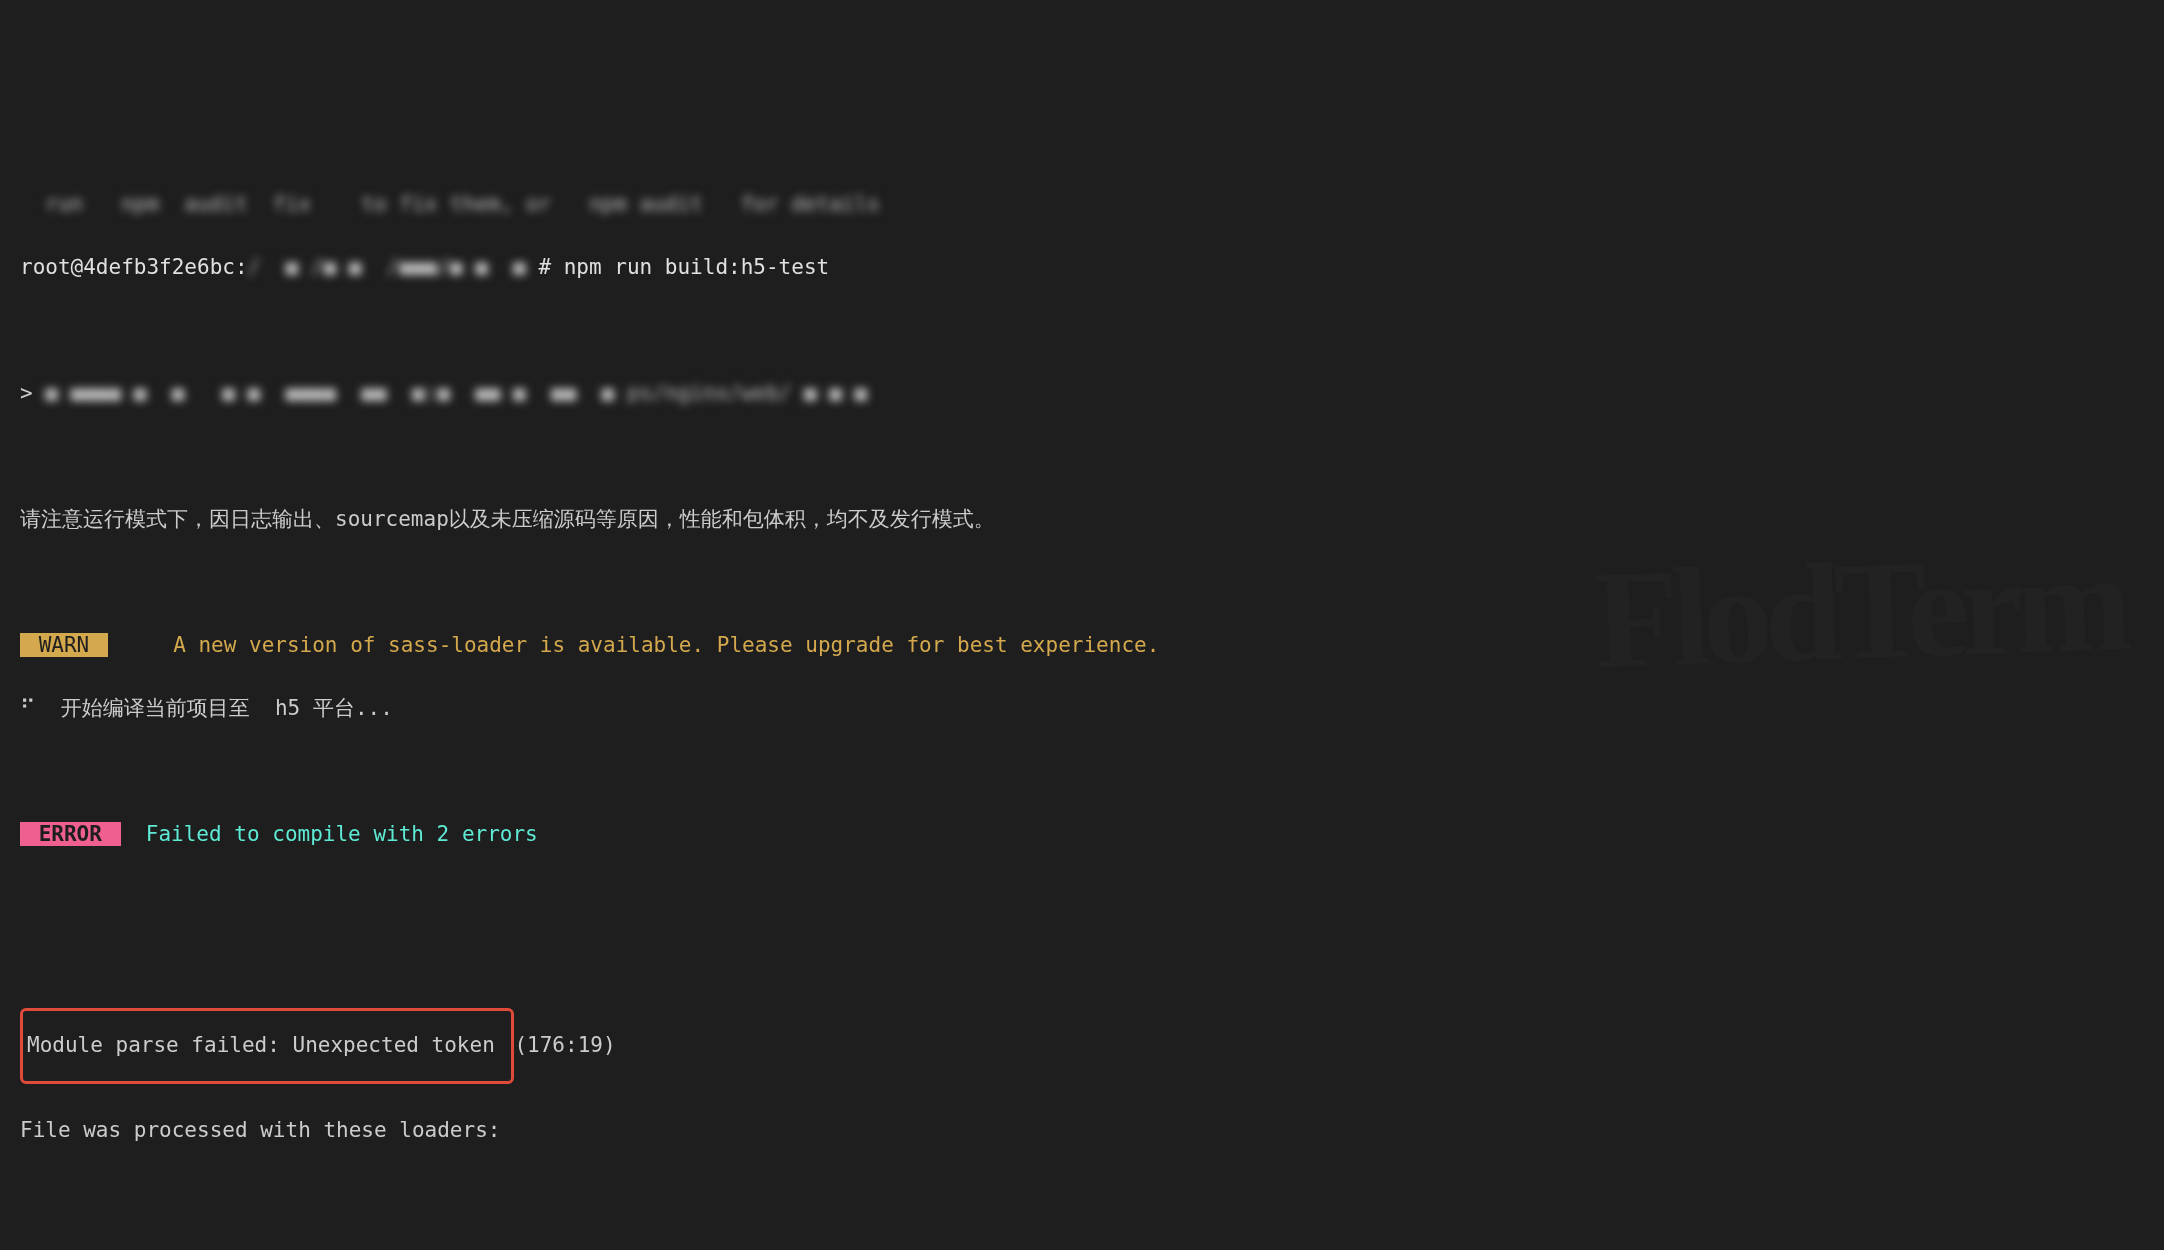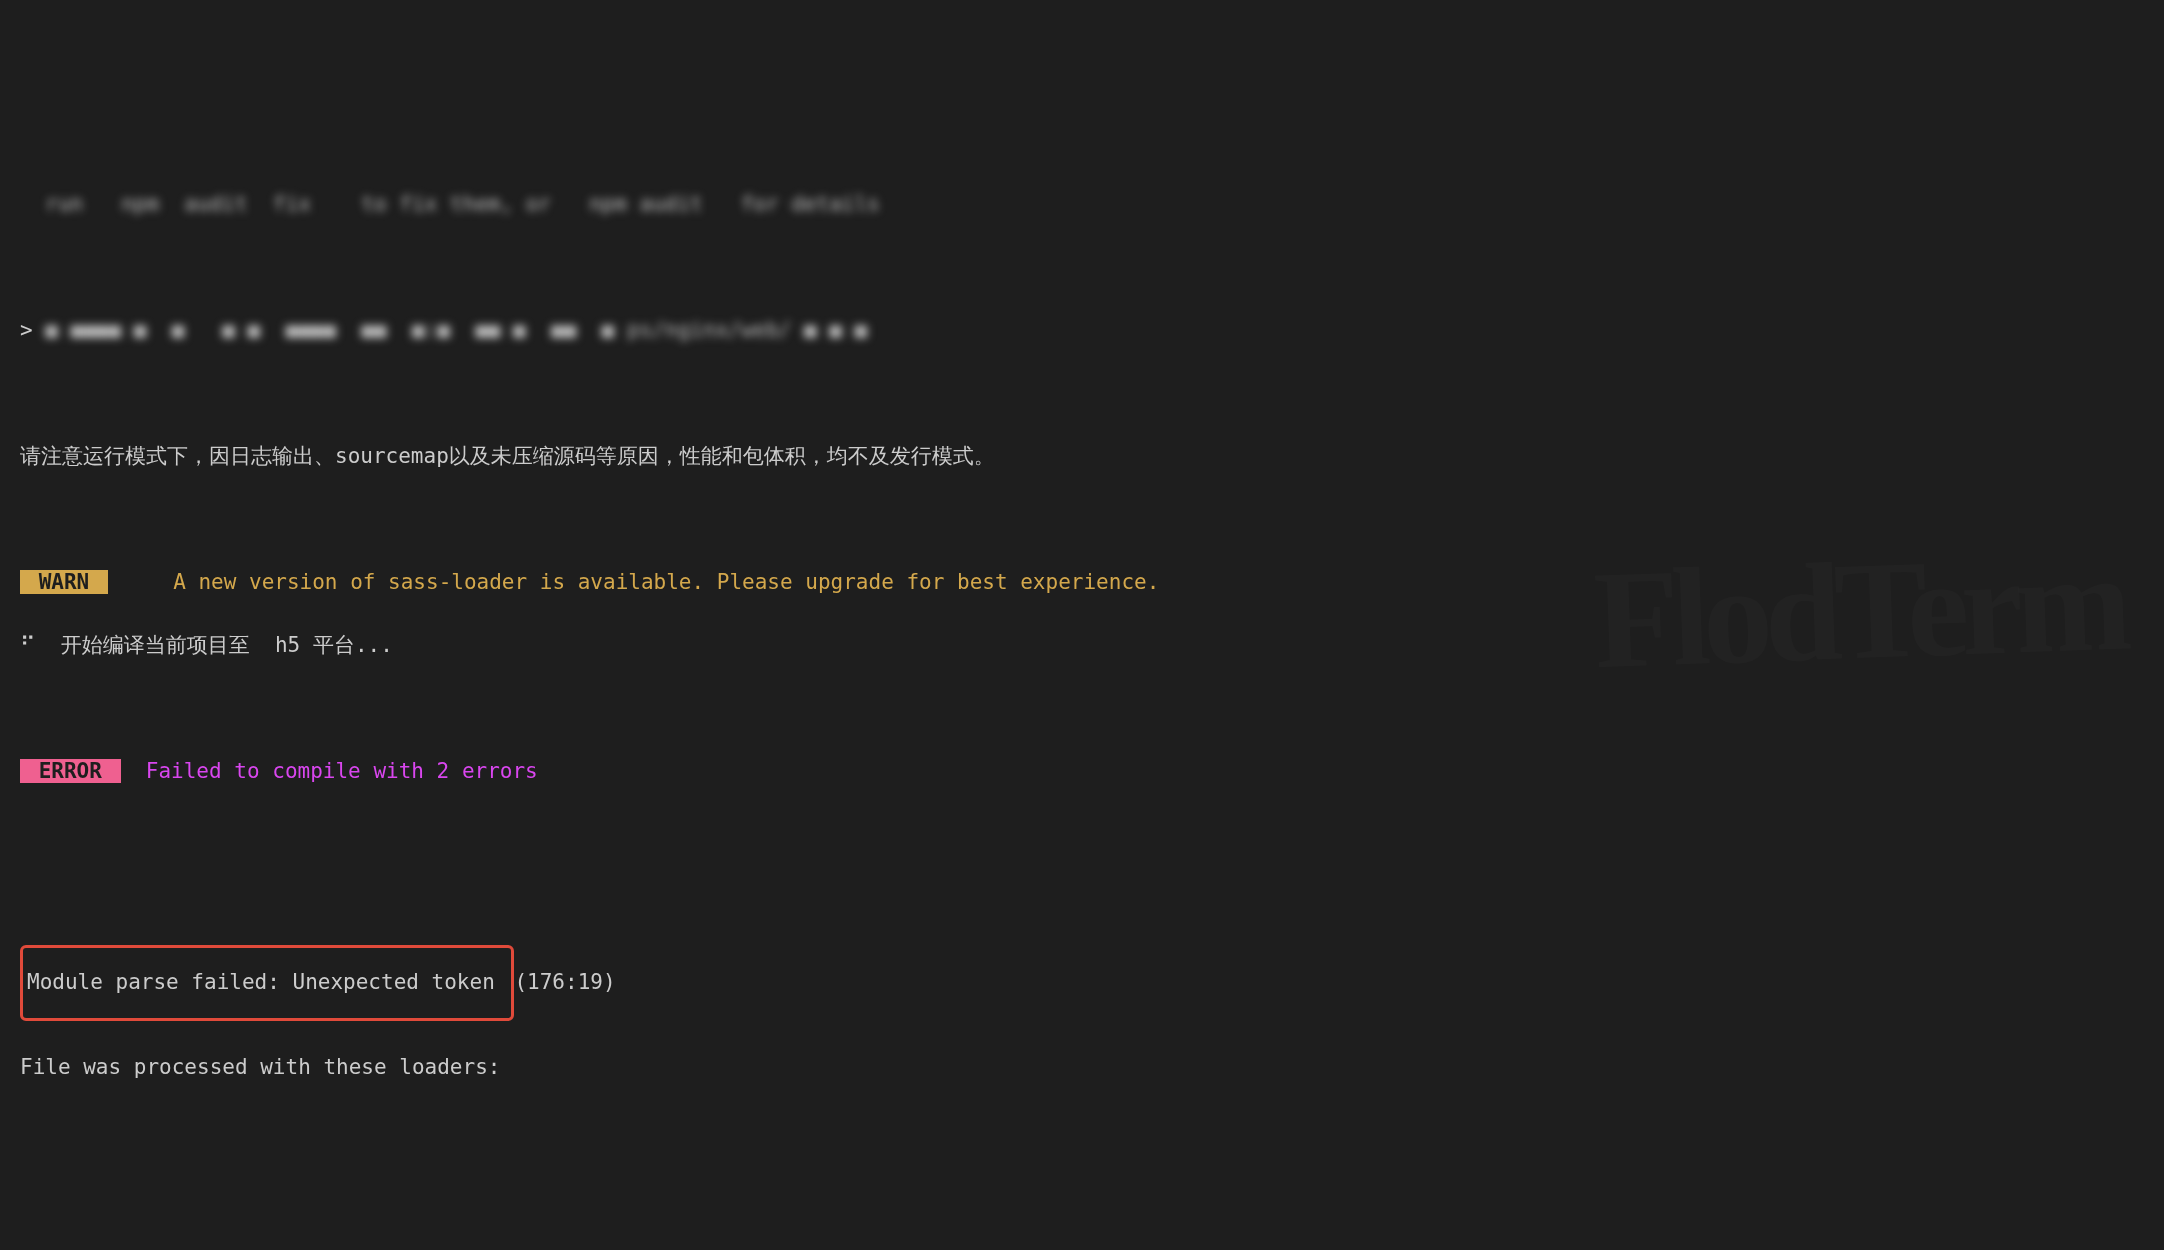--- a/index.html
+++ b/index.html
@@ -16,26 +16,26 @@
   .terminal {
     padding: 0 20px 20px 20px;
   }
   .line {
     display: block;
     min-height: 1.5em;
   }
   .white { color: #e0e0e0; }
   .light { color: #cccccc; }
   .yellow { color: #d4a84c; margin-left: 40px; }
-  .pink { color: #d946ef; margin-top: 10px; }
+  .pink { color: #5eead4; margin-top: 10px; }
   .warn-badge {
     background-color: #d4a84c;
     color: #1e1e1e;
     padding: 0 6px;
-    font-weight: bold;
+    font-weight: normal;
   }
   .error-badge {
     background-color: #ef6090;
     color: #1e1e1e;
     padding: 0 6px;
     font-weight: bold;
   }
   .error-word {
     background-color: #ef6090;
     color: #3a3a3a;
@@ -68,20 +68,21 @@
   }
 </style>
 </head>
 <body>
 
 
 
 <div class="terminal watermark-container">
 <div class="watermark">FlodTerm</div>
 <span class="line"><span class="blur">  run   npm  audit  fix    to fix them, or   npm audit   for details</span></span>
+<span class="line"><span class="white">root@4defb3f2e6bc:</span><span class="blur">/  ■ /■ ■  /■■■/■ ■  ■</span><span class="white"> # </span><span class="white">npm run build:h5-test</span></span>
 <span class="line"></span>
 <span class="line"><span class="light">&gt; </span><span class="blur">■ ■■■■ ■  ■   ■ ■  ■■■■  ■■  ■:■  ■■ ■  ■■  ■ ps/nginx/web/ ■ ■ ■</span></span>
 <span class="line"></span>
 <span class="line light">请注意运行模式下，因日志输出、sourcemap以及未压缩源码等原因，性能和包体积，均不及发行模式。</span>
 <span class="line"></span>
 <span class="line"><span class="warn-badge"> WARN </span><span class="yellow">  A new version of sass-loader is available. Please upgrade for best experience.</span></span>
 <span class="line"><span class="light">⠋</span><span class="light">  开始编译当前项目至  h5 平台...</span></span>
 <span class="line"></span>
 <span class="line"><span class="error-badge"> ERROR </span><span class="pink">  Failed to compile with 2 errors</span></span>
 <span class="line"></span>

